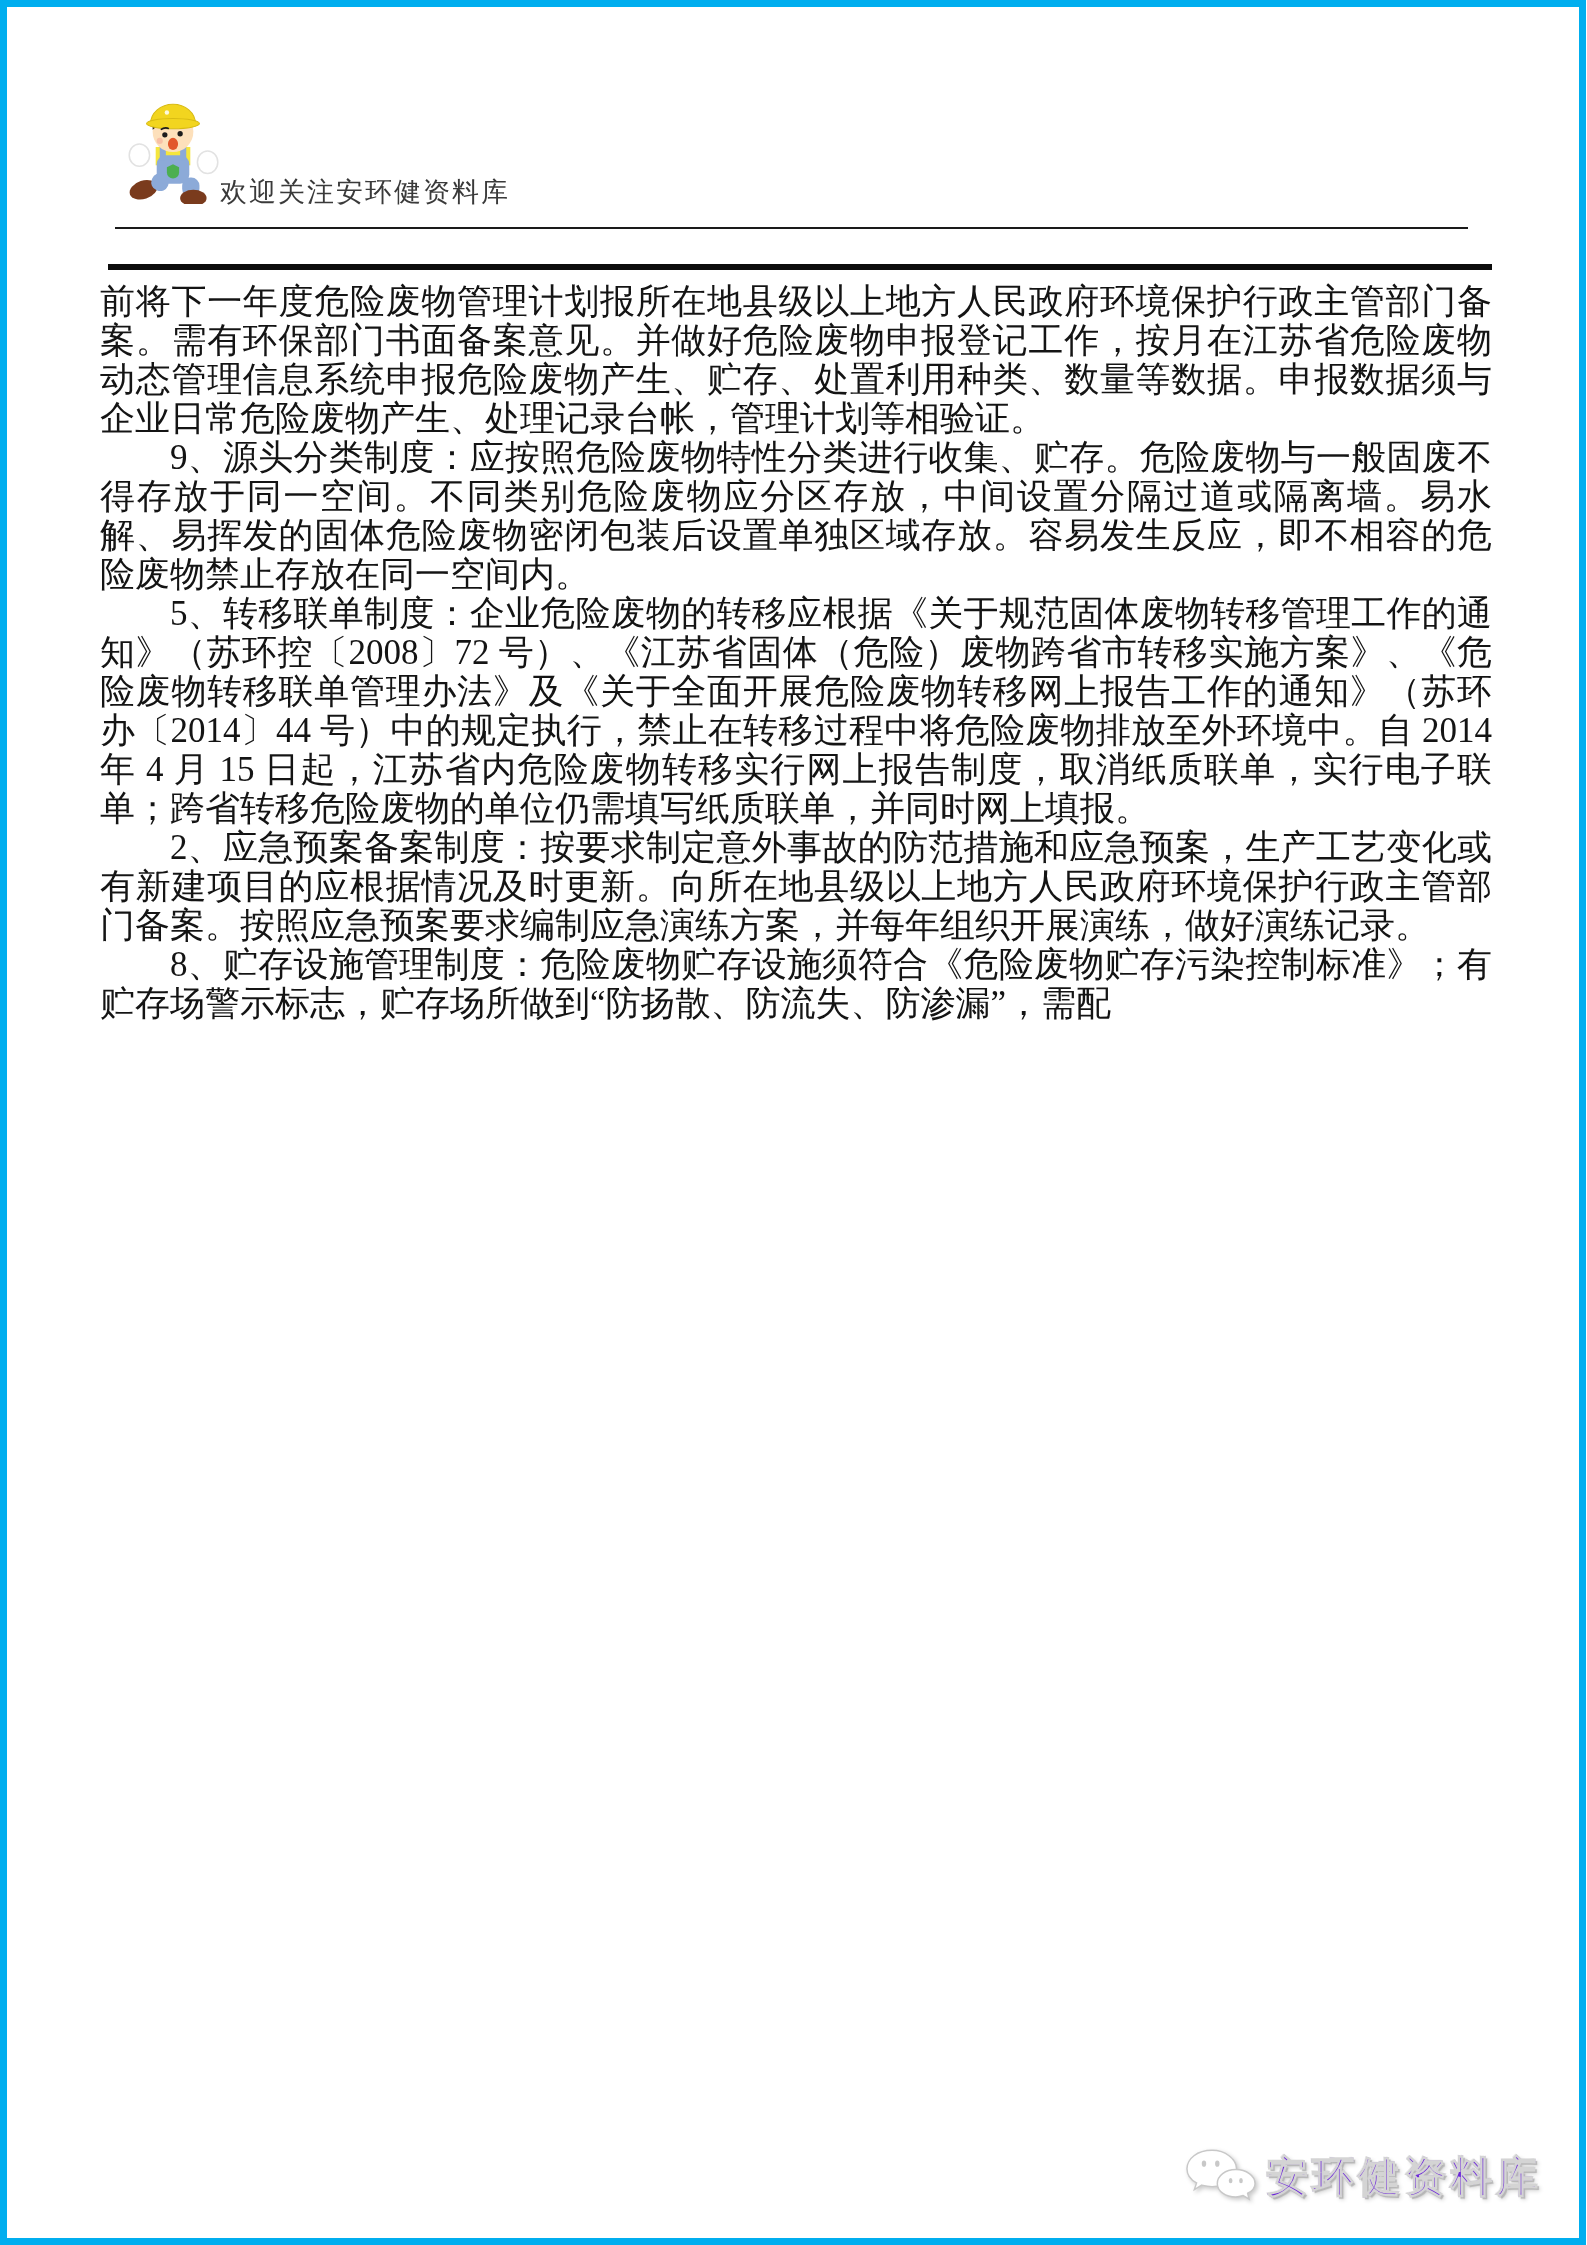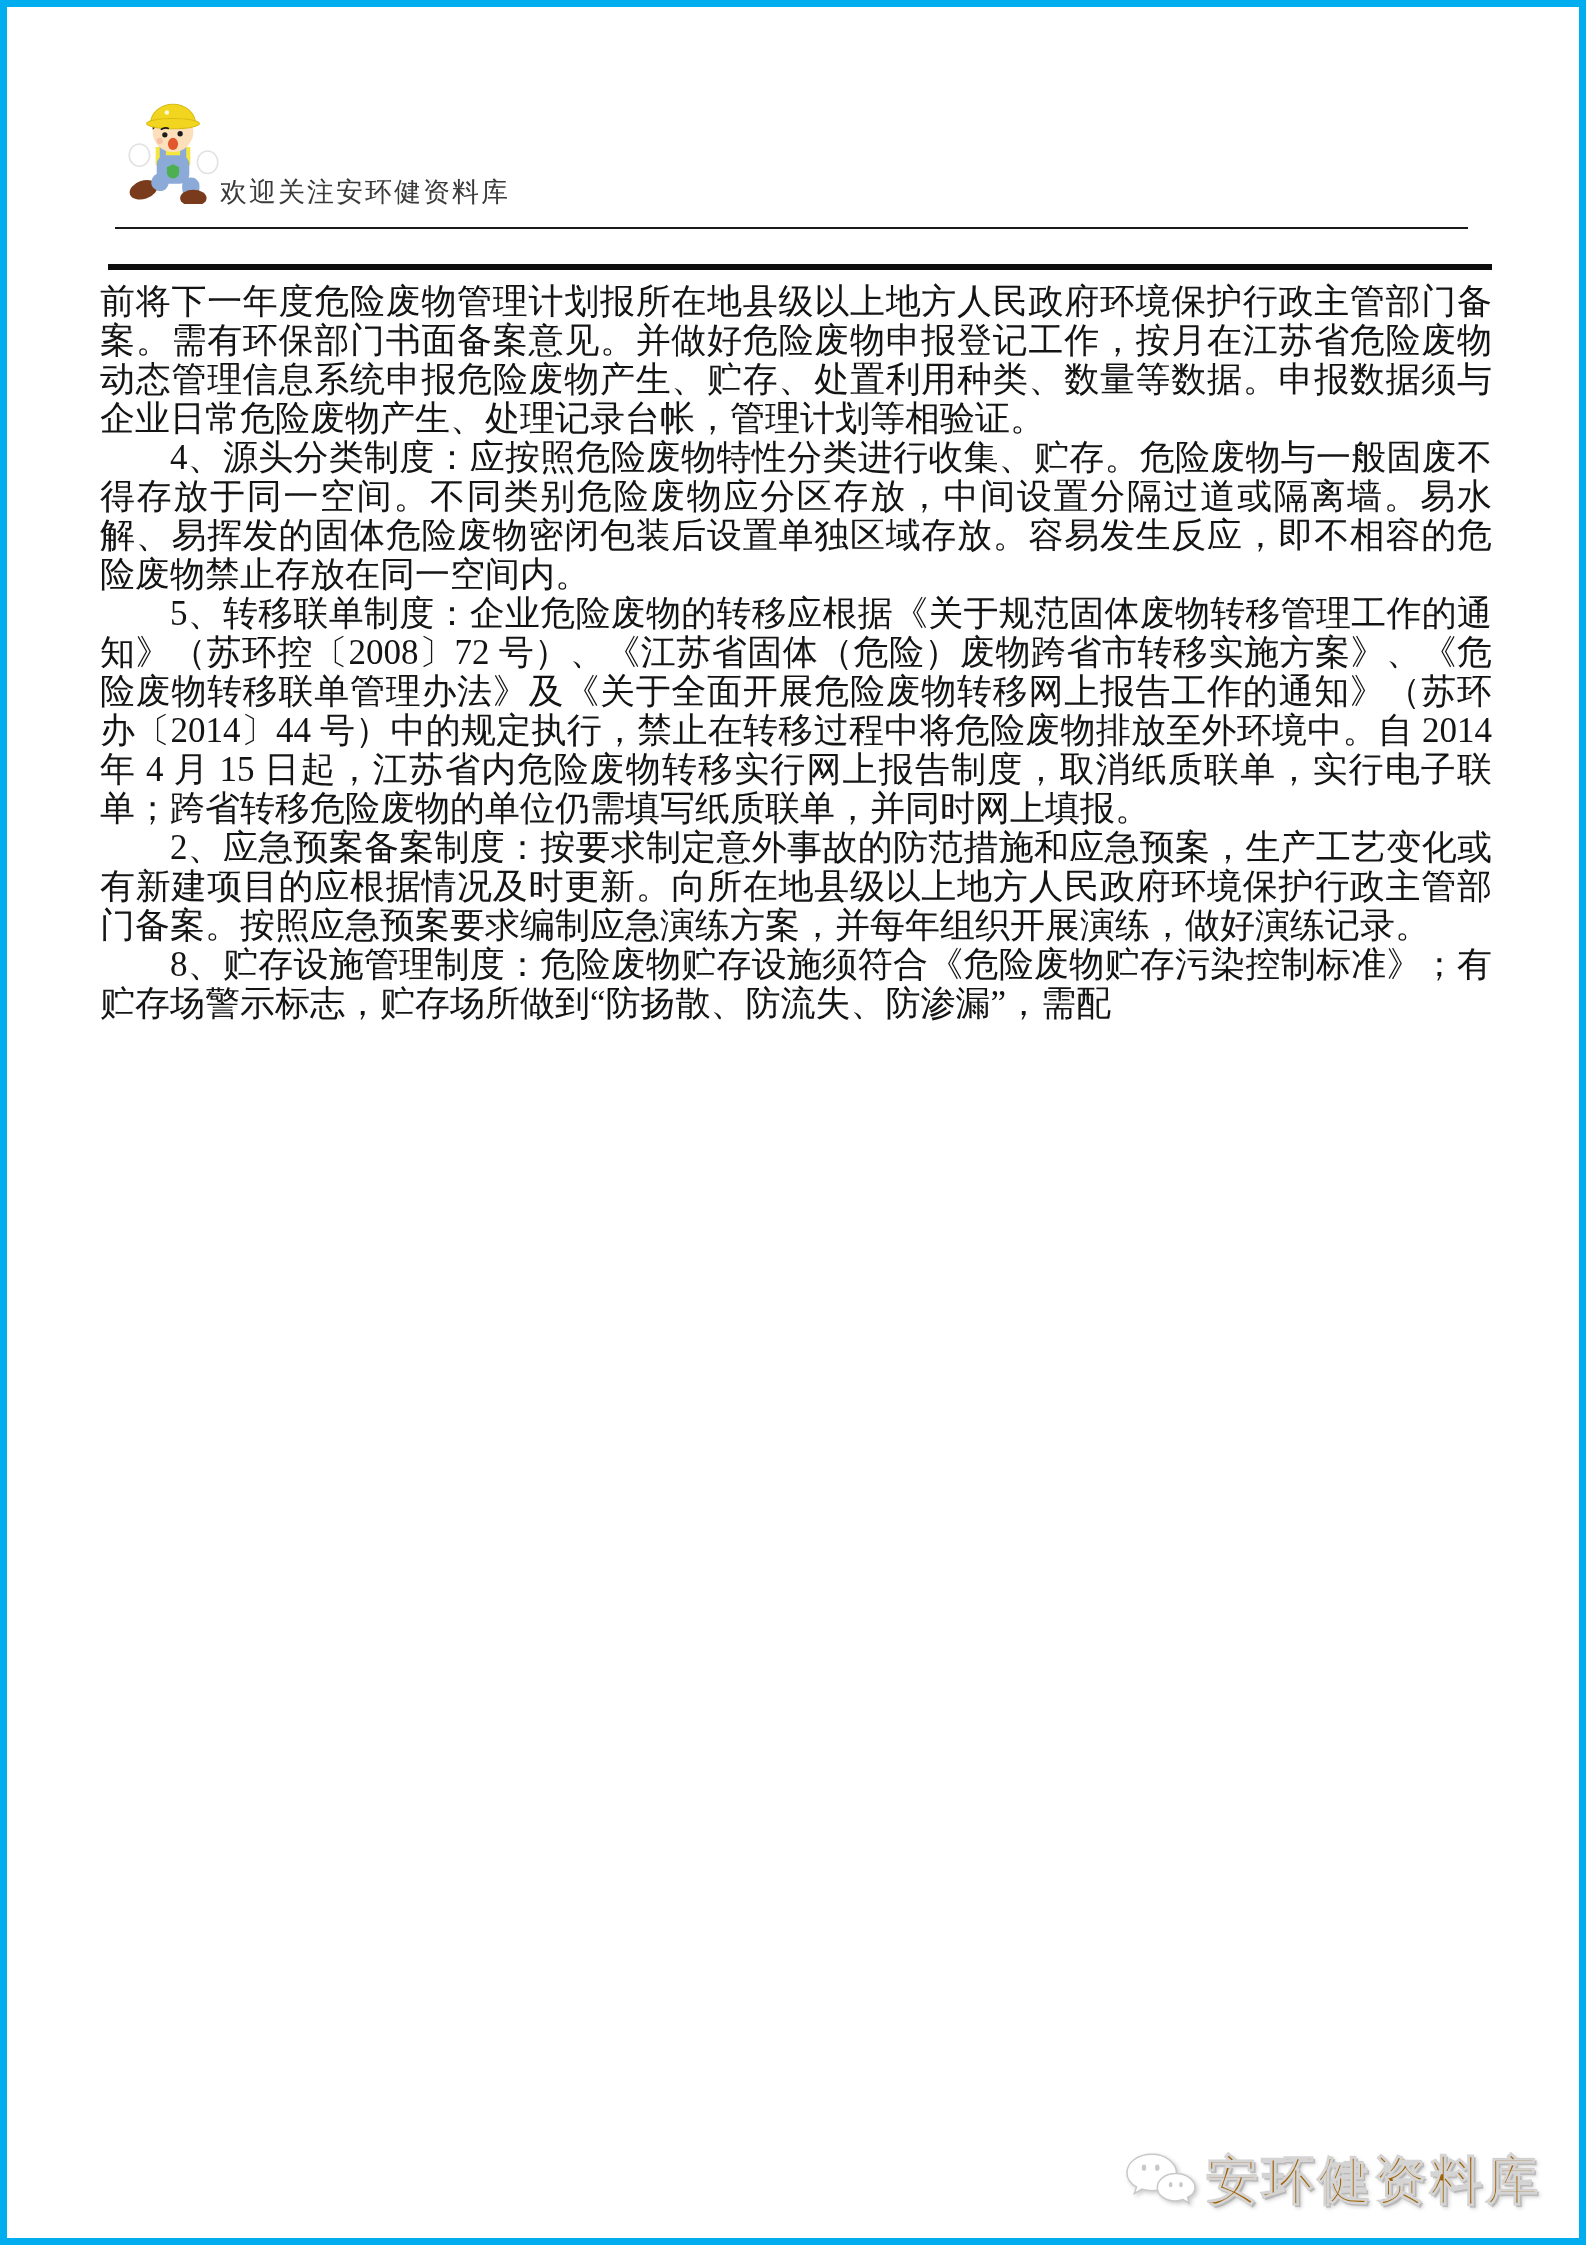--- a/index.html
+++ b/index.html
@@ -72,24 +72,24 @@
     align-items: center;
     gap: 8px;
   }
   .wm-icon {
     width: 74px;
     height: 62px;
     filter: drop-shadow(2px 2px 2px #c9c9c9);
   }
   .wm-text {
     font-family: "Liberation Sans", "DejaVu Sans", sans-serif;
-    font-size: 52px;
+    font-size: 42px;
     font-weight: bold;
     letter-spacing: 4px;
-    color: #a16207;
+    color: #6d28d9;
     -webkit-text-stroke: 1px #d4d4d4;
     text-shadow: 2px 2px 1px #b5b5b5, 3px 3px 4px #d0d0d0, -1px -1px 0 #ececec;
     white-space: nowrap;
   }
 </style>
 </head>
 <body>
 
 <div class="page">
 
@@ -127,21 +127,21 @@
     <ellipse cx="46" cy="53" rx="5" ry="6" fill="#e2572b"></ellipse>
   </svg>
 
   <div class="banner-text">欢迎关注安环健资料库</div>
 
   <div class="rule-thin"></div>
   <div class="rule-thick"></div>
 
   <div class="doc-body">
     <p class="para">前将下一年度危险废物管理计划报所在地县级以上地方人民政府环境保护行政主管部门备案。需有环保部门书面备案意见。并做好危险废物申报登记工作，按月在江苏省危险废物动态管理信息系统申报危险废物产生、贮存、处置利用种类、数量等数据。申报数据须与企业日常危险废物产生、处理记录台帐，管理计划等相验证。</p>
-    <p class="para indent">4、源头分类制度：应按照危险废物特性分类进行收集、贮存。危险废物与一般固废不得存放于同一空间。不同类别危险废物应分区存放，中间设置分隔过道或隔离墙。易水解、易挥发的固体危险废物密闭包装后设置单独区域存放。容易发生反应，即不相容的危险废物禁止存放在同一空间内。</p>
+    <p class="para indent">9、源头分类制度：应按照危险废物特性分类进行收集、贮存。危险废物与一般固废不得存放于同一空间。不同类别危险废物应分区存放，中间设置分隔过道或隔离墙。易水解、易挥发的固体危险废物密闭包装后设置单独区域存放。容易发生反应，即不相容的危险废物禁止存放在同一空间内。</p>
     <p class="para indent">5、转移联单制度：企业危险废物的转移应根据《关于规范固体废物转移管理工作的通知》（苏环控〔2008〕72 号）、《江苏省固体（危险）废物跨省市转移实施方案》、《危险废物转移联单管理办法》及《关于全面开展危险废物转移网上报告工作的通知》（苏环办〔2014〕44 号）中的规定执行，禁止在转移过程中将危险废物排放至外环境中。自 2014 年 4 月 15 日起，江苏省内危险废物转移实行网上报告制度，取消纸质联单，实行电子联单；跨省转移危险废物的单位仍需填写纸质联单，并同时网上填报。</p>
     <p class="para indent">2、应急预案备案制度：按要求制定意外事故的防范措施和应急预案，生产工艺变化或有新建项目的应根据情况及时更新。向所在地县级以上地方人民政府环境保护行政主管部门备案。按照应急预案要求编制应急演练方案，并每年组织开展演练，做好演练记录。</p>
     <p class="para indent">8、贮存设施管理制度：危险废物贮存设施须符合《危险废物贮存污染控制标准》；有贮存场警示标志，贮存场所做到“防扬散、防流失、防渗漏”，需配</p>
   </div>
 
   <div class="watermark">
     <svg class="wm-icon" viewBox="0 0 100 80" aria-hidden="true">
       <g fill="#ffffff" stroke="#c8c8c8" stroke-width="2">
         <path d="M38,4 C18,4 4,15 4,29 c0,8 5,15 13,19 l-3,9 10,-6 c4,1 9,2 14,2 18,0 33,-11 33,-24 S56,4 38,4 z"></path>
         <path d="M70,30 c-14,0 -25,8 -25,19 0,10 11,18 25,18 3,0 7,-1 10,-2 l8,5 -2,-8 c6,-3 10,-8 10,-13 0,-11 -12,-19 -26,-19 z"></path>

